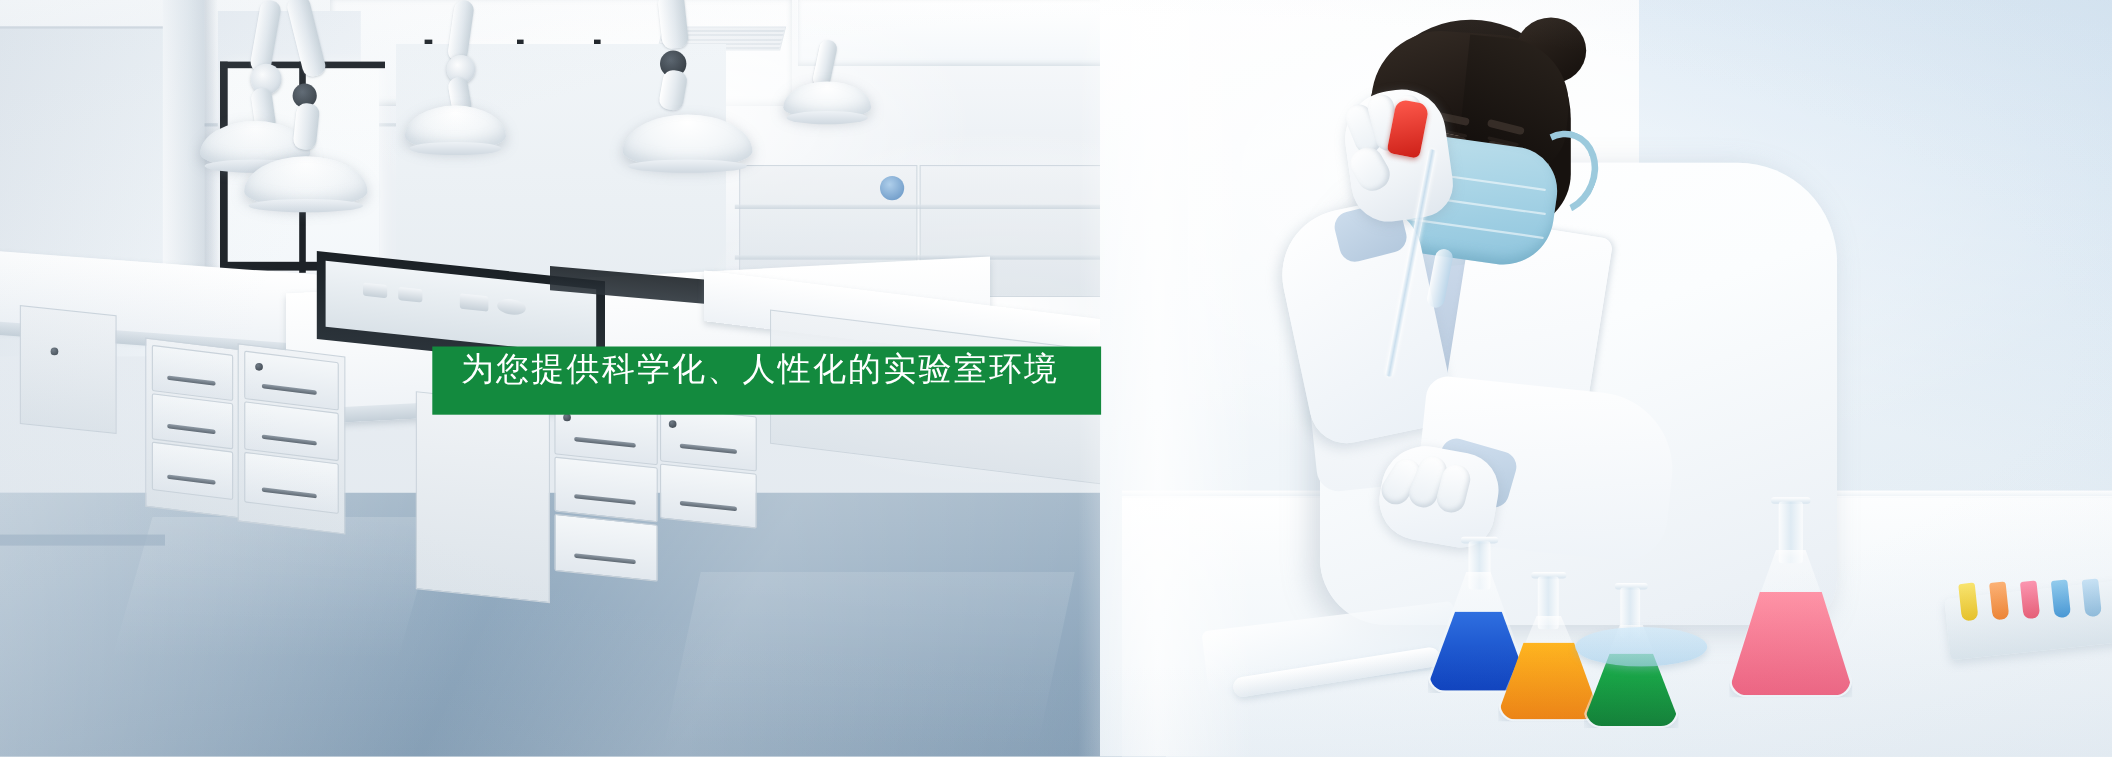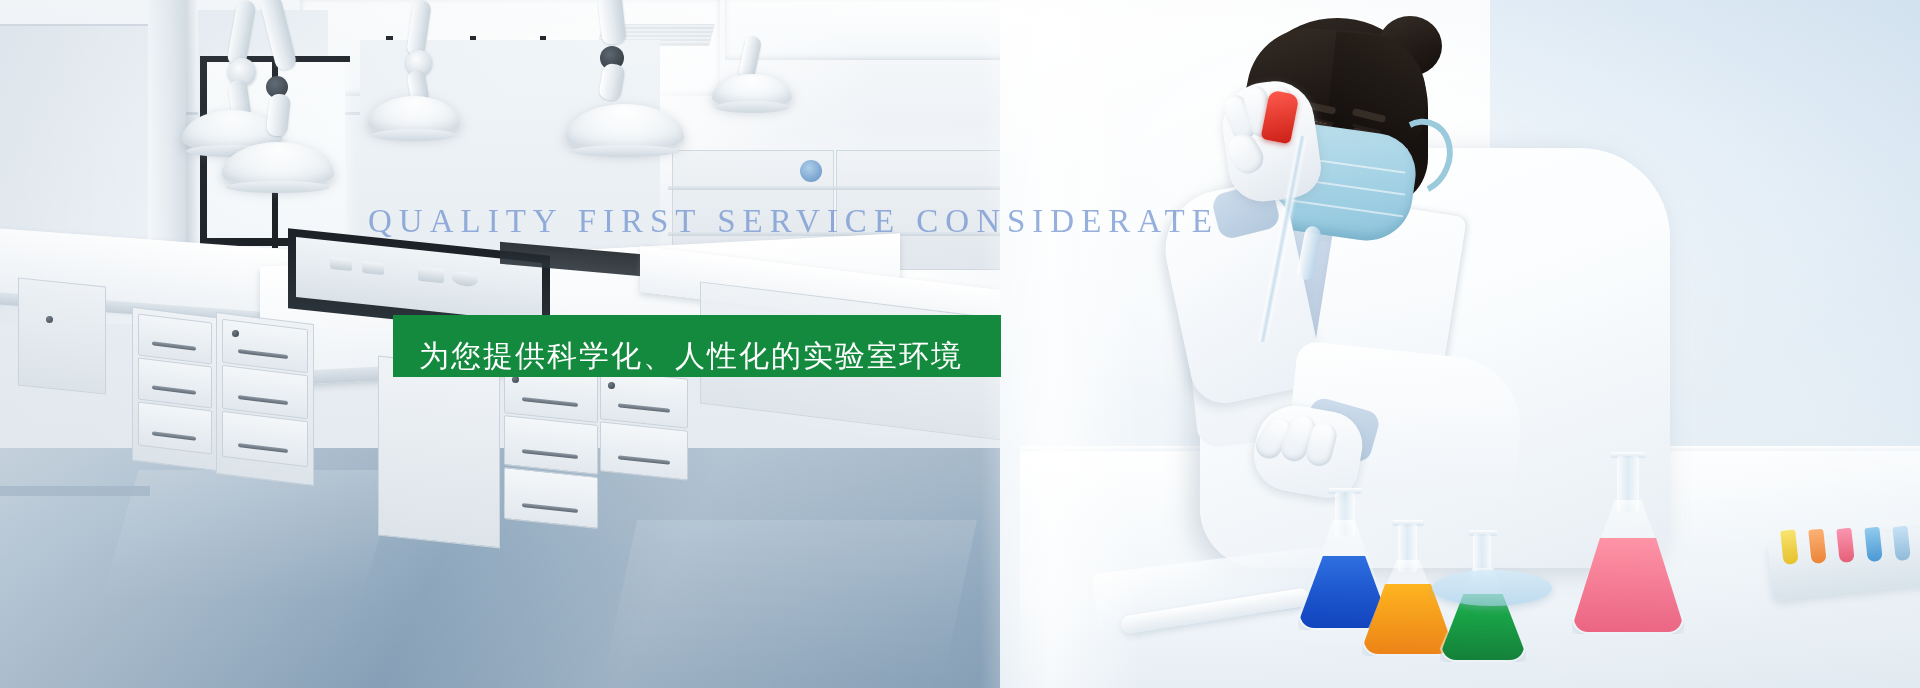--- a/index.html
+++ b/index.html
@@ -251,21 +251,21 @@
   .headline{
     position:absolute;left:594px;top:249px;
     font-family:"DejaVu Sans", sans-serif;
     font-size:57px;font-weight:bold;letter-spacing:3px;white-space:nowrap;
     color:#1a56b8;
     text-shadow:0 1px 2px rgba(255,255,255,.6);
   }
   .greenbar{
     position:absolute;left:393px;top:315px;width:608px;height:62px;
     background:#138a3e;
-    display:flex;align-items:flex-end;
+    display:flex;align-items:flex-start;
   }
   .greenbar-text{
     font-family:"DejaVu Sans", sans-serif;
     font-size:30px;font-weight:500;letter-spacing:2px;white-space:nowrap;
     color:#ffffff;padding-left:26px;
   }
 
   
   .vignette{position:absolute;inset:0;pointer-events:none;
     background:radial-gradient(ellipse at 55% 45%,rgba(255,255,255,0) 55%,rgba(190,205,218,.22) 100%);}
@@ -508,20 +508,19 @@
     <div class="tube" style="left:14px;top:-12px;background:linear-gradient(180deg,#fbe56a,#e8c01f);"></div>
     <div class="tube" style="left:42px;top:-10px;background:linear-gradient(180deg,#ffb070,#ef7f2a);"></div>
     <div class="tube" style="left:70px;top:-8px;background:linear-gradient(180deg,#ff92ae,#e8566f);"></div>
     <div class="tube" style="left:98px;top:-6px;background:linear-gradient(180deg,#8fcbee,#3f93d4);"></div>
     <div class="tube" style="left:126px;top:-4px;background:linear-gradient(180deg,#c8e3f6,#8bb9da);"></div>
   </div>
 
   <div class="seam"></div>
   <div class="vignette"></div>
 
-  <div class="eng-line">QUALITY FIRST SERVICE CONSIDERATE</div>
 
 
   <div class="greenbar">
     <span class="greenbar-text">为您提供科学化、人性化的实验室环境</span>
   </div>
 
 </div>
 
 </body></html>

